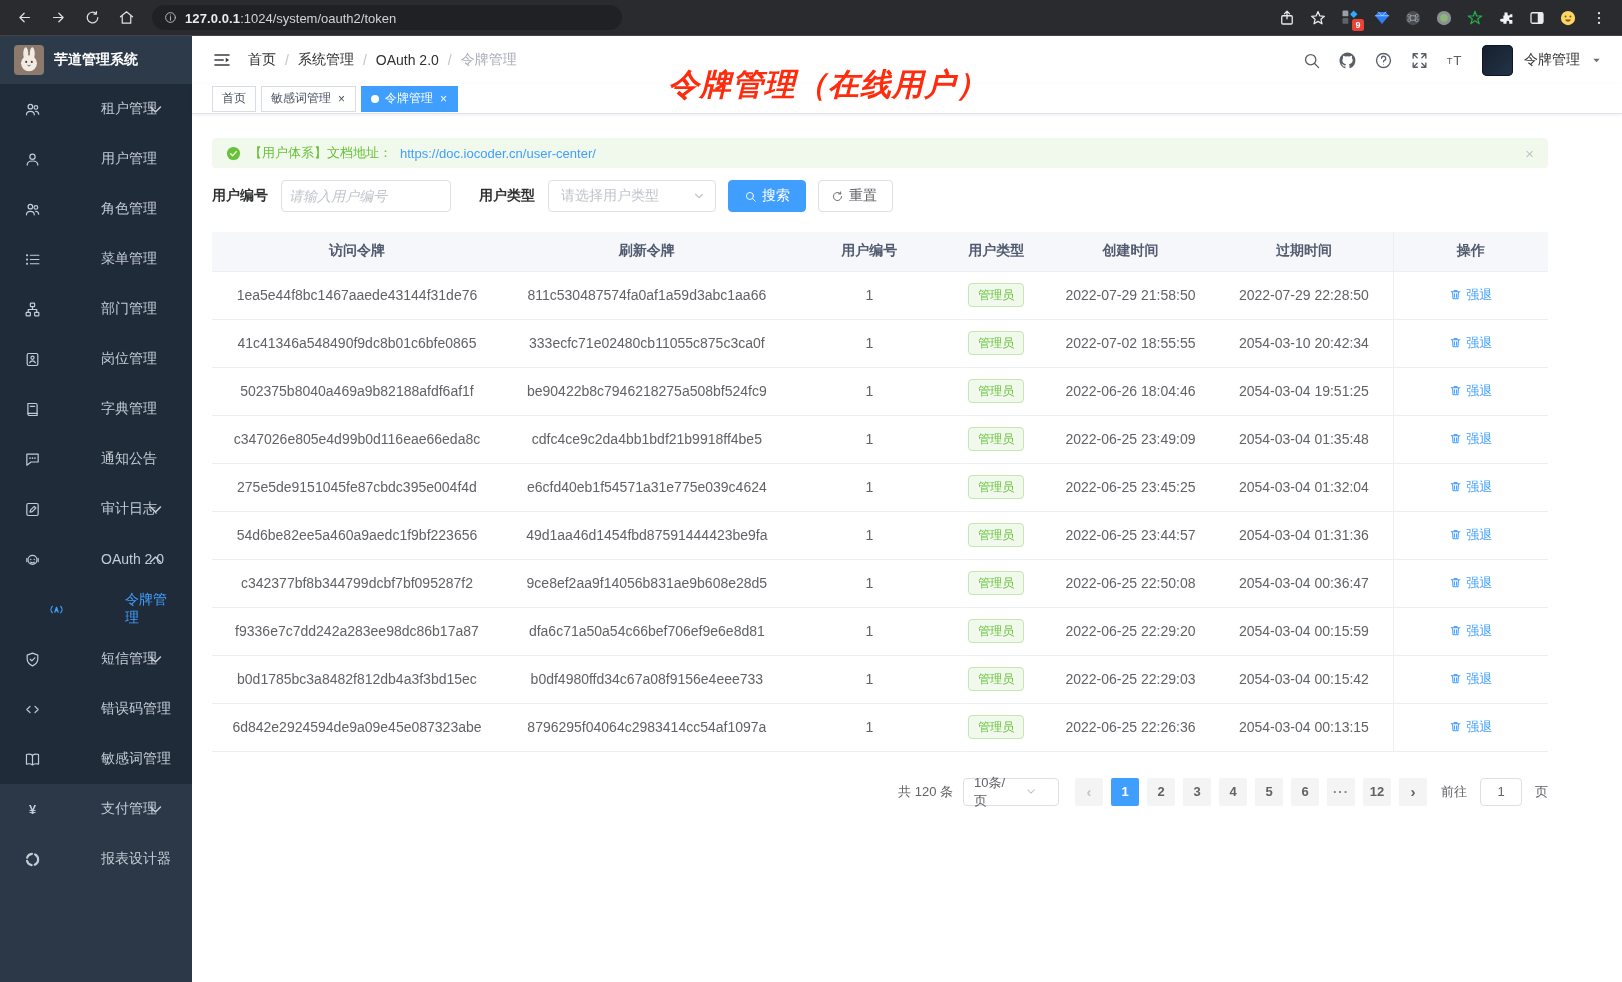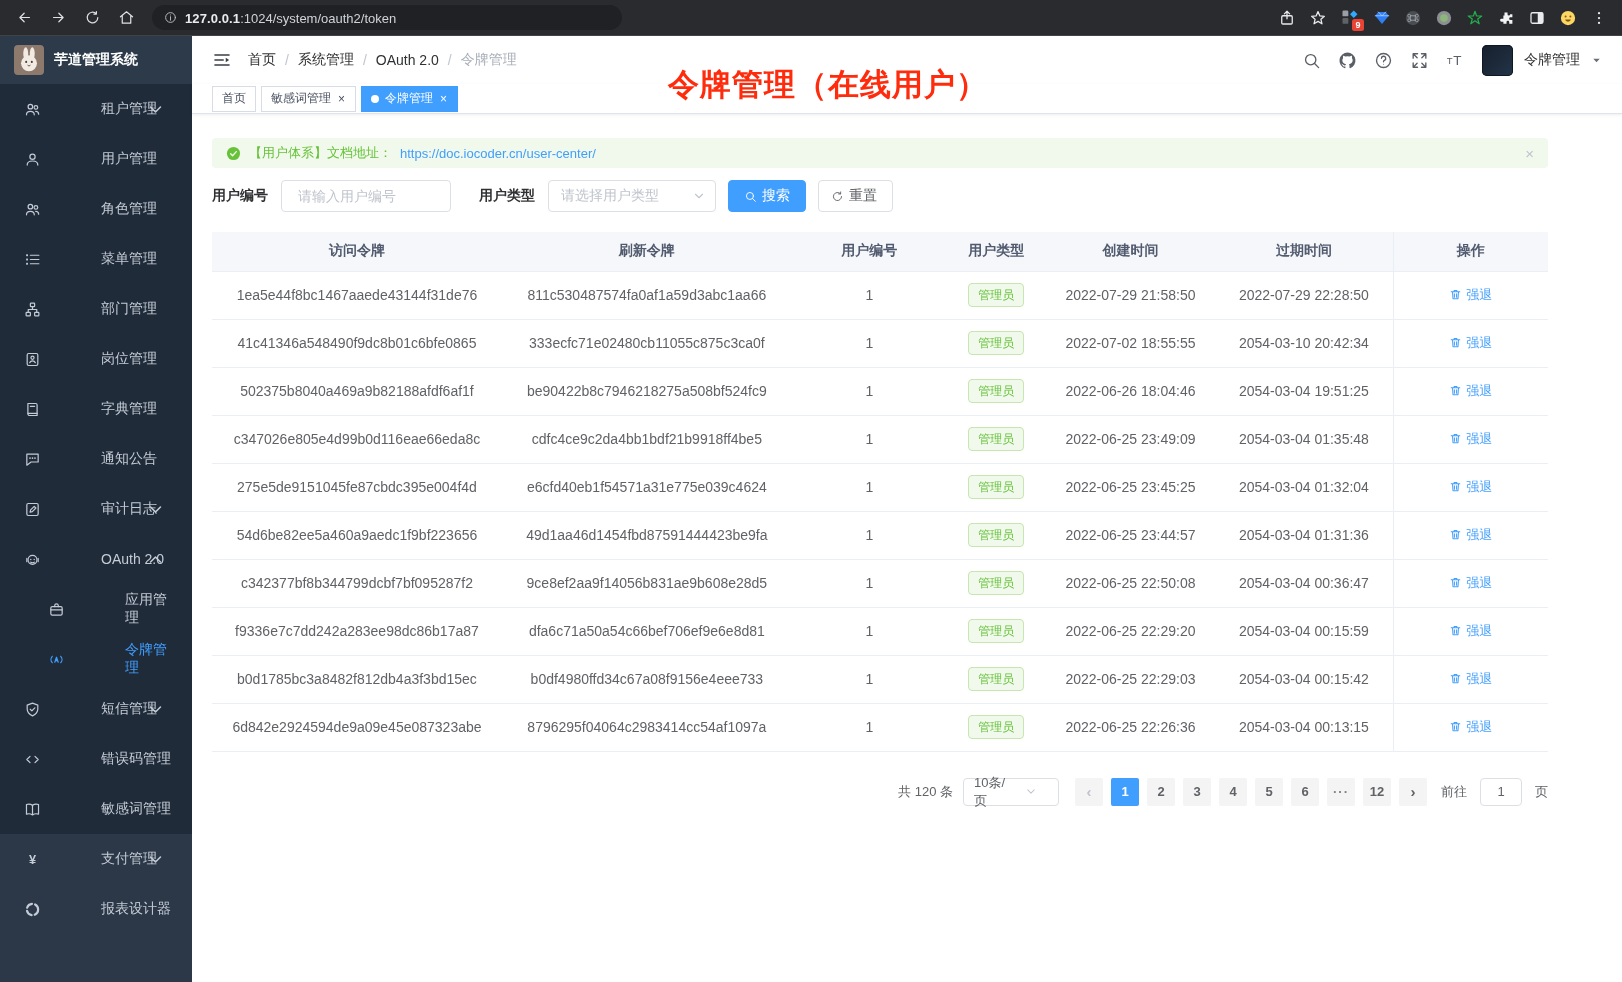--- a/index.html
+++ b/index.html
@@ -83,22 +83,22 @@
            padding:0 14px; gap:8px; position:relative; }
   .alert .icon { width:15px; height:15px; }
   .alert-text { color:#67c23a; font-size:13px; }
   .alert-link { color:#409eff; font-size:13px; text-decoration:none; cursor:pointer; }
   .alert-close { position:absolute; right:14px; color:#c0c4cc; font-size:15px; cursor:pointer; }
 
   .filters { margin-top:12px; display:flex; align-items:center; }
   .f-label { font-size:14px; font-weight:700; color:#303133; margin-right:13px; }
   .f-input, .f-select { height:32px; border:1px solid #dcdfe6; border-radius:4px; background:#fff;
            font-size:14px; color:#606266; }
-  .f-input { width:170px; padding:0 16px; outline:none;
-             font-family:"Liberation Sans","DejaVu Sans",sans-serif; }
+  .f-input { width:170px; padding:0 7px; outline:none;
+             font-family:"Liberation Sans","DejaVu Sans",sans-serif;font-style:italic; }
   .f-input::placeholder { color:#bfc4cc; }
   .f-select { width:168px; display:flex; align-items:center; padding:0 10px 0 12px; cursor:pointer; }
   .f-select .ph { color:#bfc4cc; flex:1; }
   .f-select .icon { width:12px; height:12px; color:#c0c4cc; }
   .gap28 { width:28px; } .gap12 { width:12px; }
   .btn { height:32px; border-radius:4px; display:inline-flex; align-items:center; gap:5px;
          padding:0 15px; font-size:14px; cursor:pointer; border:1px solid transparent; }
   .btn .icon { width:13px; height:13px; }
   .btn-primary { background:#409eff; color:#fff; border-color:#409eff; }
   .btn-plain { background:#fff; color:#606266; border-color:#dcdfe6;padding-left:12px; }
@@ -131,21 +131,21 @@
   .pg.nav { font-size:15px; font-weight:700; }
   .pg.nav.disabled { color:#c0c4cc; cursor:default; }
   .pg.dots { letter-spacing:1px; font-weight:700; color:#808285; }
   .pg-goto { margin-left:10px; display:flex; align-items:center; gap:13px; }
   .pg-goto input { width:42px; height:28px; border:1px solid #dcdfe6; border-radius:4px;
                    text-align:center; font-size:13px; color:#606266; outline:none;
                    font-family:"Liberation Sans","DejaVu Sans",sans-serif; }
 
   
   .annotation { position:absolute; left:668px; top:64px; font-size:31px; font-weight:700;
-                color:#fe2b0d; z-index:60; white-space:nowrap; letter-spacing:1px; }
+                color:#fe2b0d; z-index:60; white-space:nowrap; letter-spacing:1px;font-style:italic; }
 </style>
 </head>
 <body>
 
 <div class="browser">
   <div class="b-btn">
       <span class="icon">
         <svg viewBox="0 0 24 24" fill="none" stroke="currentColor" stroke-width="1.7" stroke-linecap="round" stroke-linejoin="round">
           <path d="M19 12H5.5M11.5 6l-6 6 6 6"></path>
         </svg>
@@ -381,29 +381,20 @@
               <circle cx="14.4" cy="12" r="1" fill="currentColor" stroke="none"></circle>
               <path d="M4 10.5v4.5M20 10.5v4.5M9.5 15.8c1.6 1 3.4 1 5 0"></path>
             </svg>
           </span>
           <span class="mi-label">OAuth 2.0</span>
           <span class="mi-arrow icon up">
             <svg viewBox="0 0 24 24" fill="none" stroke="currentColor" stroke-width="1.7" stroke-linecap="round" stroke-linejoin="round">
               <path d="M5 8.5l7 7 7-7" stroke-width="2.2"></path>
             </svg>
           </span>
-        </div>
-        <div class="menu-item sub">
-          <span class="icon">
-            <svg viewBox="0 0 24 24" fill="none" stroke="currentColor" stroke-width="1.7" stroke-linecap="round" stroke-linejoin="round">
-              <rect x="4" y="8" width="16" height="12" rx="2"></rect>
-              <path d="M9.5 8V6.4A2.5 2.5 0 0 1 12 4a2.5 2.5 0 0 1 2.5 2.4V8M4 12.5h16"></path>
-            </svg>
-          </span>
-          <span class="mi-label">应用管理</span>
         </div>
         <div class="menu-item sub active">
           <span class="icon">
             <svg viewBox="0 0 24 24" fill="none" stroke="currentColor" stroke-width="1.7" stroke-linecap="round" stroke-linejoin="round">
               <path d="M6 7.5a6.6 6.6 0 0 0 0 9M18 7.5a6.6 6.6 0 0 1 0 9"></path>
               <path d="M9.6 15.8L12 8.8l2.4 7M10.5 13.6h3"></path>
             </svg>
           </span>
           <span class="mi-label">令牌管理</span>
         </div>

